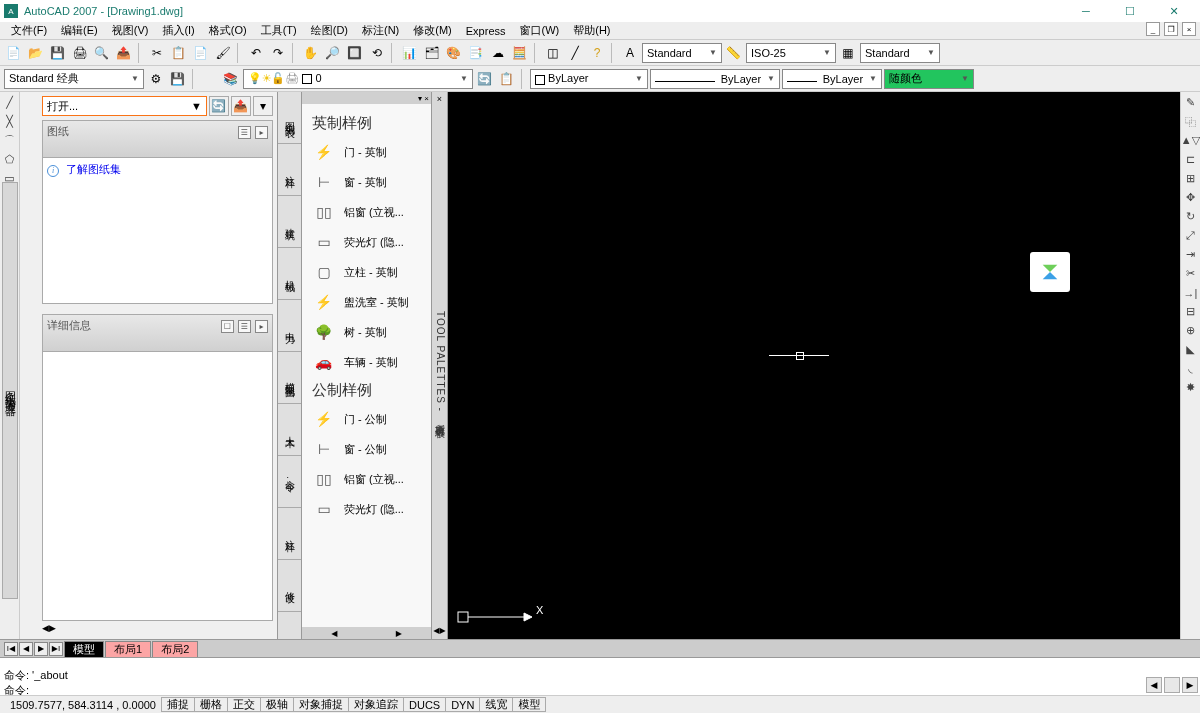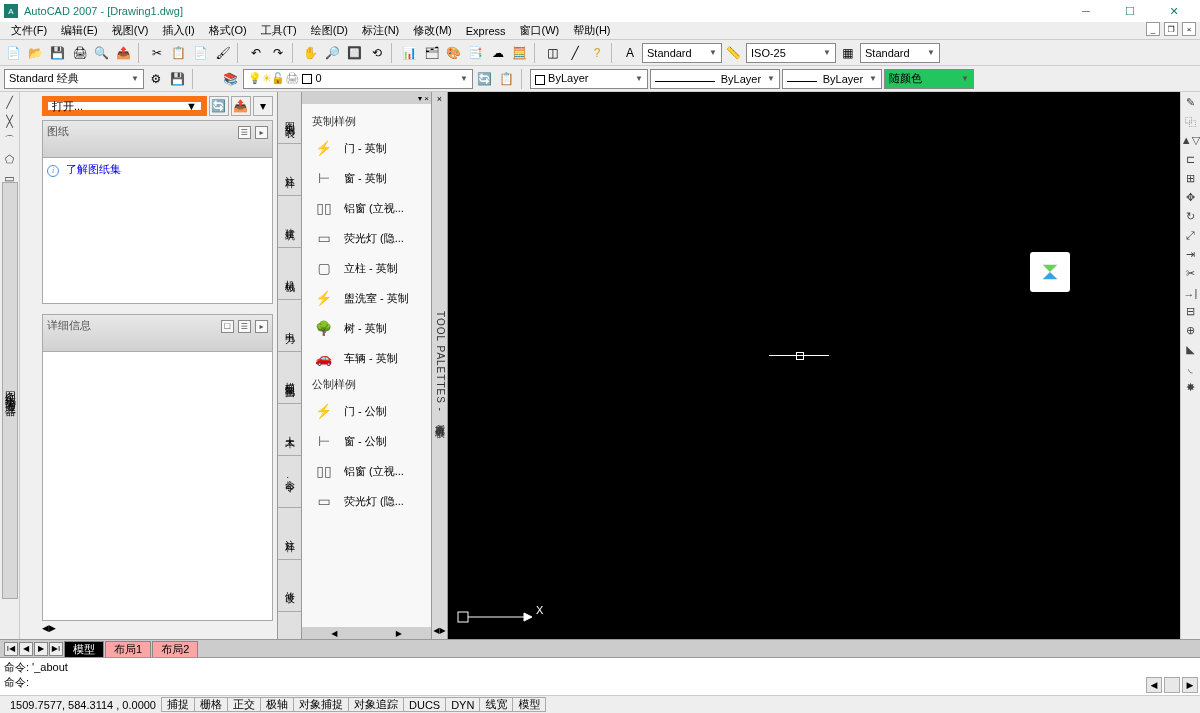--- a/index.html
+++ b/index.html
@@ -15,51 +15,51 @@
 .toolbar-row { height: 26px; background: #eee; border-bottom: 1px solid #ccc; display: flex; align-items: center; padding: 0 4px; gap: 2px; }
 .tb-btn { width: 20px; height: 20px; border: 1px solid transparent; display: flex; align-items: center; justify-content: center; cursor: pointer; font-size: 12px; }
 .tb-sep { width: 5px; height: 20px; border-left: 1px solid #bbb; margin: 0 2px; }
 .tb-combo { height: 20px; border: 1px solid #888; background: #fff; display: flex; align-items: center; padding: 0 4px; min-width: 80px; justify-content: space-between; cursor: pointer; }
 .tb-combo .arrow { font-size: 8px; color: #555; }
 .main-area { flex: 1; display: flex; position: relative; overflow: hidden; }
 .left-tools { width: 20px; background: #eee; border-right: 1px solid #ccc; display: flex; flex-direction: column; align-items: center; padding-top: 2px; gap: 2px; }
 .ltool { width: 17px; height: 17px; display: flex; align-items: center; justify-content: center; cursor: pointer; color: #444; border: 1px solid transparent; }
 .sheet-panel { width: 240px; background: #f0f0f0; border-right: 1px solid #999; display: flex; flex-direction: column; padding: 4px; position: relative; }
 .sheet-row1 { display: flex; gap: 2px; margin-bottom: 4px; }
-.sheet-combo { flex: 1; height: 20px; border: 6px solid #f97316; background: #fff; display: flex; align-items: center; padding: 0 4px; justify-content: space-between; }
+.sheet-combo { flex: 1; height: 20px; border: 1px solid #f97316; background: #fff; display: flex; align-items: center; padding: 0 4px; justify-content: space-between; }
 .sheet-header { height: 18px; background: linear-gradient(#e8e8e8, #d0d0d0); border: 1px solid #aaa; display: flex; align-items: flex-end; padding: 18px 4px; font-weight: normal; color: #555; justify-content: space-between; }
 .sheet-content { height: 146px; background: #fff; border: 1px solid #aaa; border-top: none; padding: 4px; }
 .info-icon { width: 12px; height: 12px; border-radius: 50%; border: 1px solid #4a90d9; color: #4a90d9; display: inline-flex; align-items: center; justify-content: center; font-size: 8px; margin-right: 4px; font-style: italic; font-family: serif; }
 .link { color: #0000ee; cursor: pointer; }
 .detail-content { flex: 1; background: #fff; border: 1px solid #aaa; border-top: none; }
 .mid-tabs { width: 24px; background: #e0e0e0; border-right: 1px solid #999; display: flex; flex-direction: column; }
 .mid-tab { flex: 0 0 52px; border-bottom: 1px solid #aaa; display: flex; align-items: center; justify-content: center; cursor: pointer; }
 .mid-tab span { writing-mode: vertical-rl; font-size: 10px; letter-spacing: 2px; }
 .palette { width: 130px; background: #f8f8f8; border-right: 1px solid #999; display: flex; flex-direction: column; position: relative; }
 .palette-top { height: 12px; background: #d0d0d0; display: flex; justify-content: flex-end; padding: 0 2px; align-items: center; }
 .palette-body { flex: 1; overflow-y: auto; padding: 6px 4px; }
-.pal-section { font-size: 11px; color: #333; padding: 4px 6px; }
+.pal-section { font-size: 15px; color: #333; padding: 4px 6px; }
 .pal-item { display: flex; align-items: center; gap: 6px; padding: 6px 4px; cursor: pointer; }
 .pal-icon { width: 28px; height: 18px; display: flex; align-items: center; justify-content: center; font-size: 14px; color: #555; }
 .palette-bottom { height: 12px; background: #d0d0d0; display: flex; justify-content: space-around; align-items: center; }
 .palette-side { width: 16px; background: #d8d8d8; border-right: 1px solid #999; display: flex; flex-direction: column; align-items: center; justify-content: center; position: relative; }
 .palette-side-label { writing-mode: vertical-rl; font-size: 10px; letter-spacing: 1px; color: #333; }
 .canvas { flex: 1; background: #000; position: relative; }
 .cursor-mark { position: absolute; left: 48%; top: 48%; }
 .cursor-mark::before { content: ''; position: absolute; width: 60px; height: 1px; background: #fff; left: -30px; top: 0; }
 .cursor-mark::after { content: ''; position: absolute; width: 6px; height: 6px; border: 1px solid #fff; left: -3px; top: -3px; }
 .floating-logo { position: absolute; right: 110px; top: 160px; width: 40px; height: 40px; background: #fff; border-radius: 3px; display: flex; align-items: center; justify-content: center; box-shadow: 0 1px 3px rgba(0,0,0,.3); }
 .ucs { position: absolute; left: 8px; bottom: 8px; color: #fff; font-family: monospace; }
 .right-tools { width: 20px; background: #eee; border-left: 1px solid #ccc; display: flex; flex-direction: column; align-items: center; padding-top: 2px; gap: 2px; }
 .bottom-tabs { height: 18px; background: #ccc; display: flex; align-items: center; padding: 0 4px; border-top: 1px solid #999; }
 .nav-btn { width: 14px; height: 14px; background: #eee; border: 1px solid #888; margin-right: 1px; display: flex; align-items: center; justify-content: center; font-size: 8px; cursor: pointer; }
 .btab { padding: 0 8px; background: #fca5a5; border: 1px solid #888; border-bottom: none; margin-right: 1px; cursor: pointer; height: 16px; display: flex; align-items: center; }
 .btab.active { background: #000; color: #fff; }
 .cmd-area { height: 38px; background: #fff; border-top: 1px solid #999; display: flex; }
-.cmd-lines { flex: 1; display: flex; flex-direction: column; font-family: "SimSun", monospace; font-size: 12px; padding: 2px 4px; }
+.cmd-lines { flex: 1; display: flex; flex-direction: column; font-family: "SimSun", monospace; font-size: 12px; padding: 10px 4px; }
 .cmd-scroll { width: 56px; display: flex; align-items: flex-end; padding: 2px; gap: 2px; }
 .scroll-btn { width: 16px; height: 16px; background: #e8e8e8; border: 1px solid #aaa; display: flex; align-items: center; justify-content: center; font-size: 9px; cursor: pointer; }
 .statusbar { height: 18px; background: #eee; border-top: 1px solid #ccc; display: flex; align-items: center; padding: 0 4px; font-family: "SimSun", monospace; font-size: 11px; gap: 0; }
 .stat-cell { padding: 0 5px; border: 1px solid #aaa; height: 15px; display: flex; align-items: center; cursor: pointer; margin-left: -1px; background: #eee; }
 .stat-coord { padding: 0 6px; min-width: 150px; }
 .sheet-handle-bar { position: absolute; left: 2px; top: 90px; bottom: 40px; width: 16px; background: #d8d8d8; display: flex; align-items: center; justify-content: center; border: 1px solid #aaa; }
 .sheet-handle-bar span { writing-mode: vertical-rl; letter-spacing: 3px; font-size: 11px; }
 .hdr-ctrl { width: 13px; height: 13px; border: 1px solid #888; background: #f8f8f8; display: inline-flex; align-items: center; justify-content: center; font-size: 8px; cursor: pointer; margin-left: 1px; }
 </style>
 </head>

